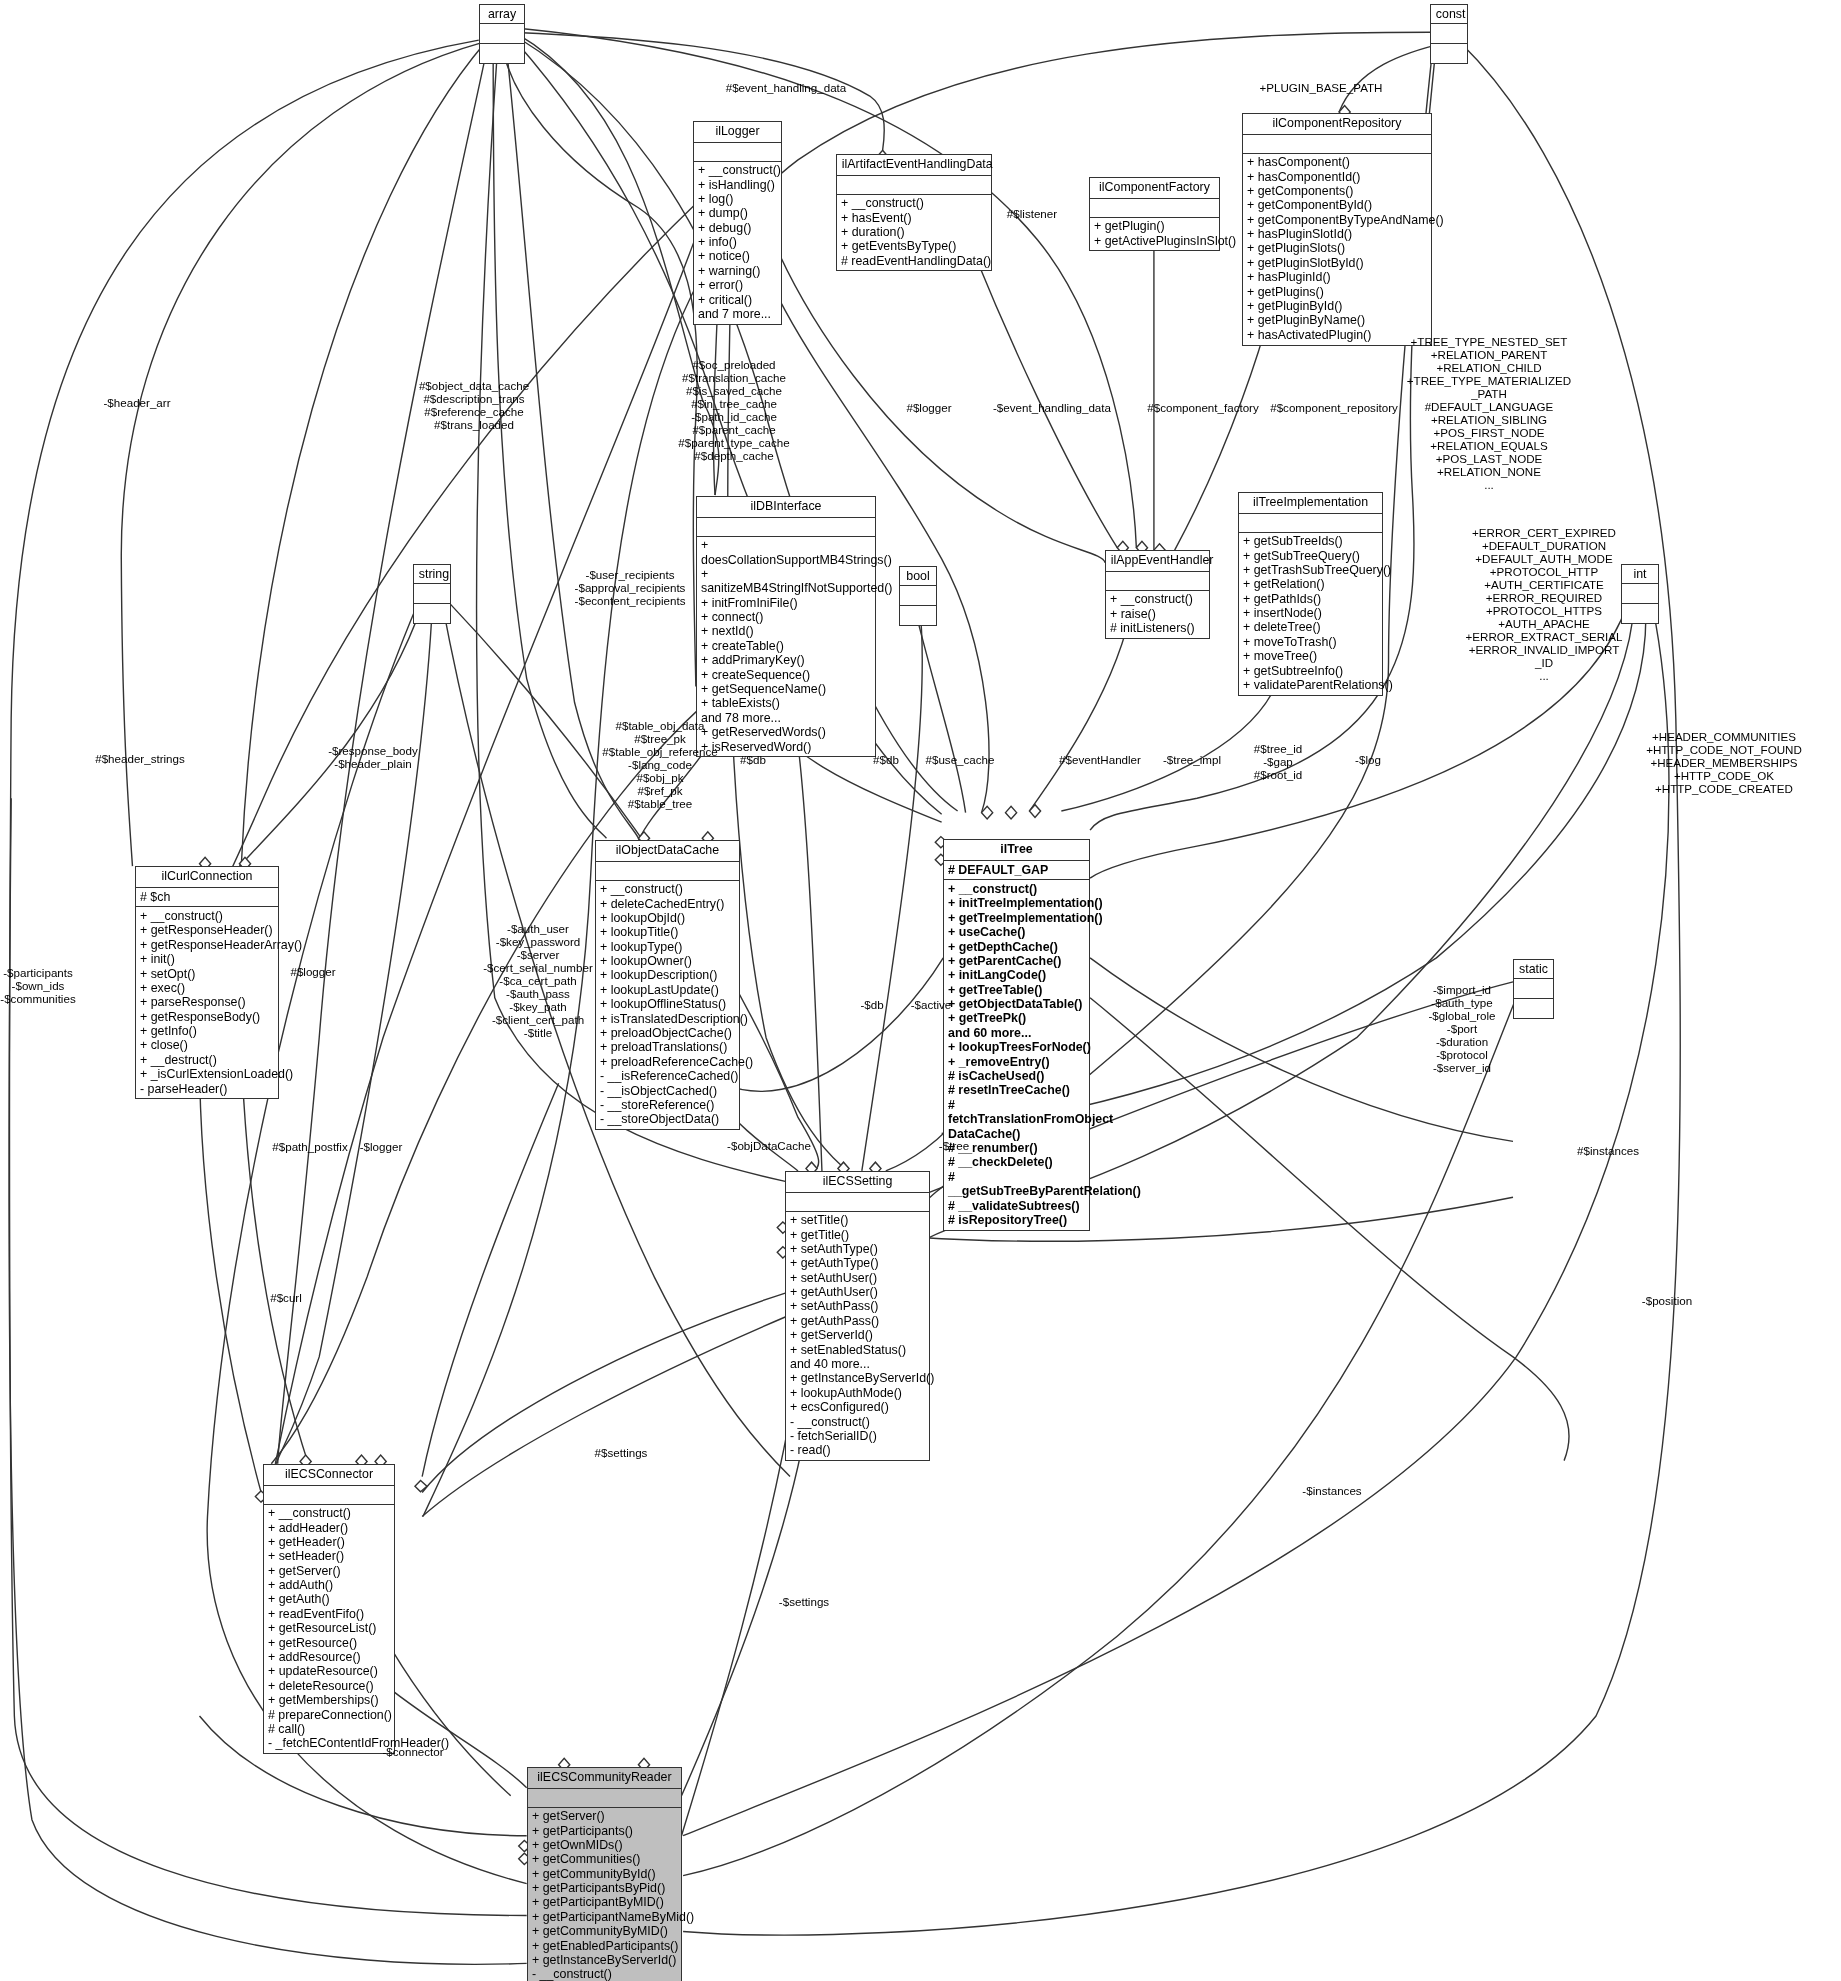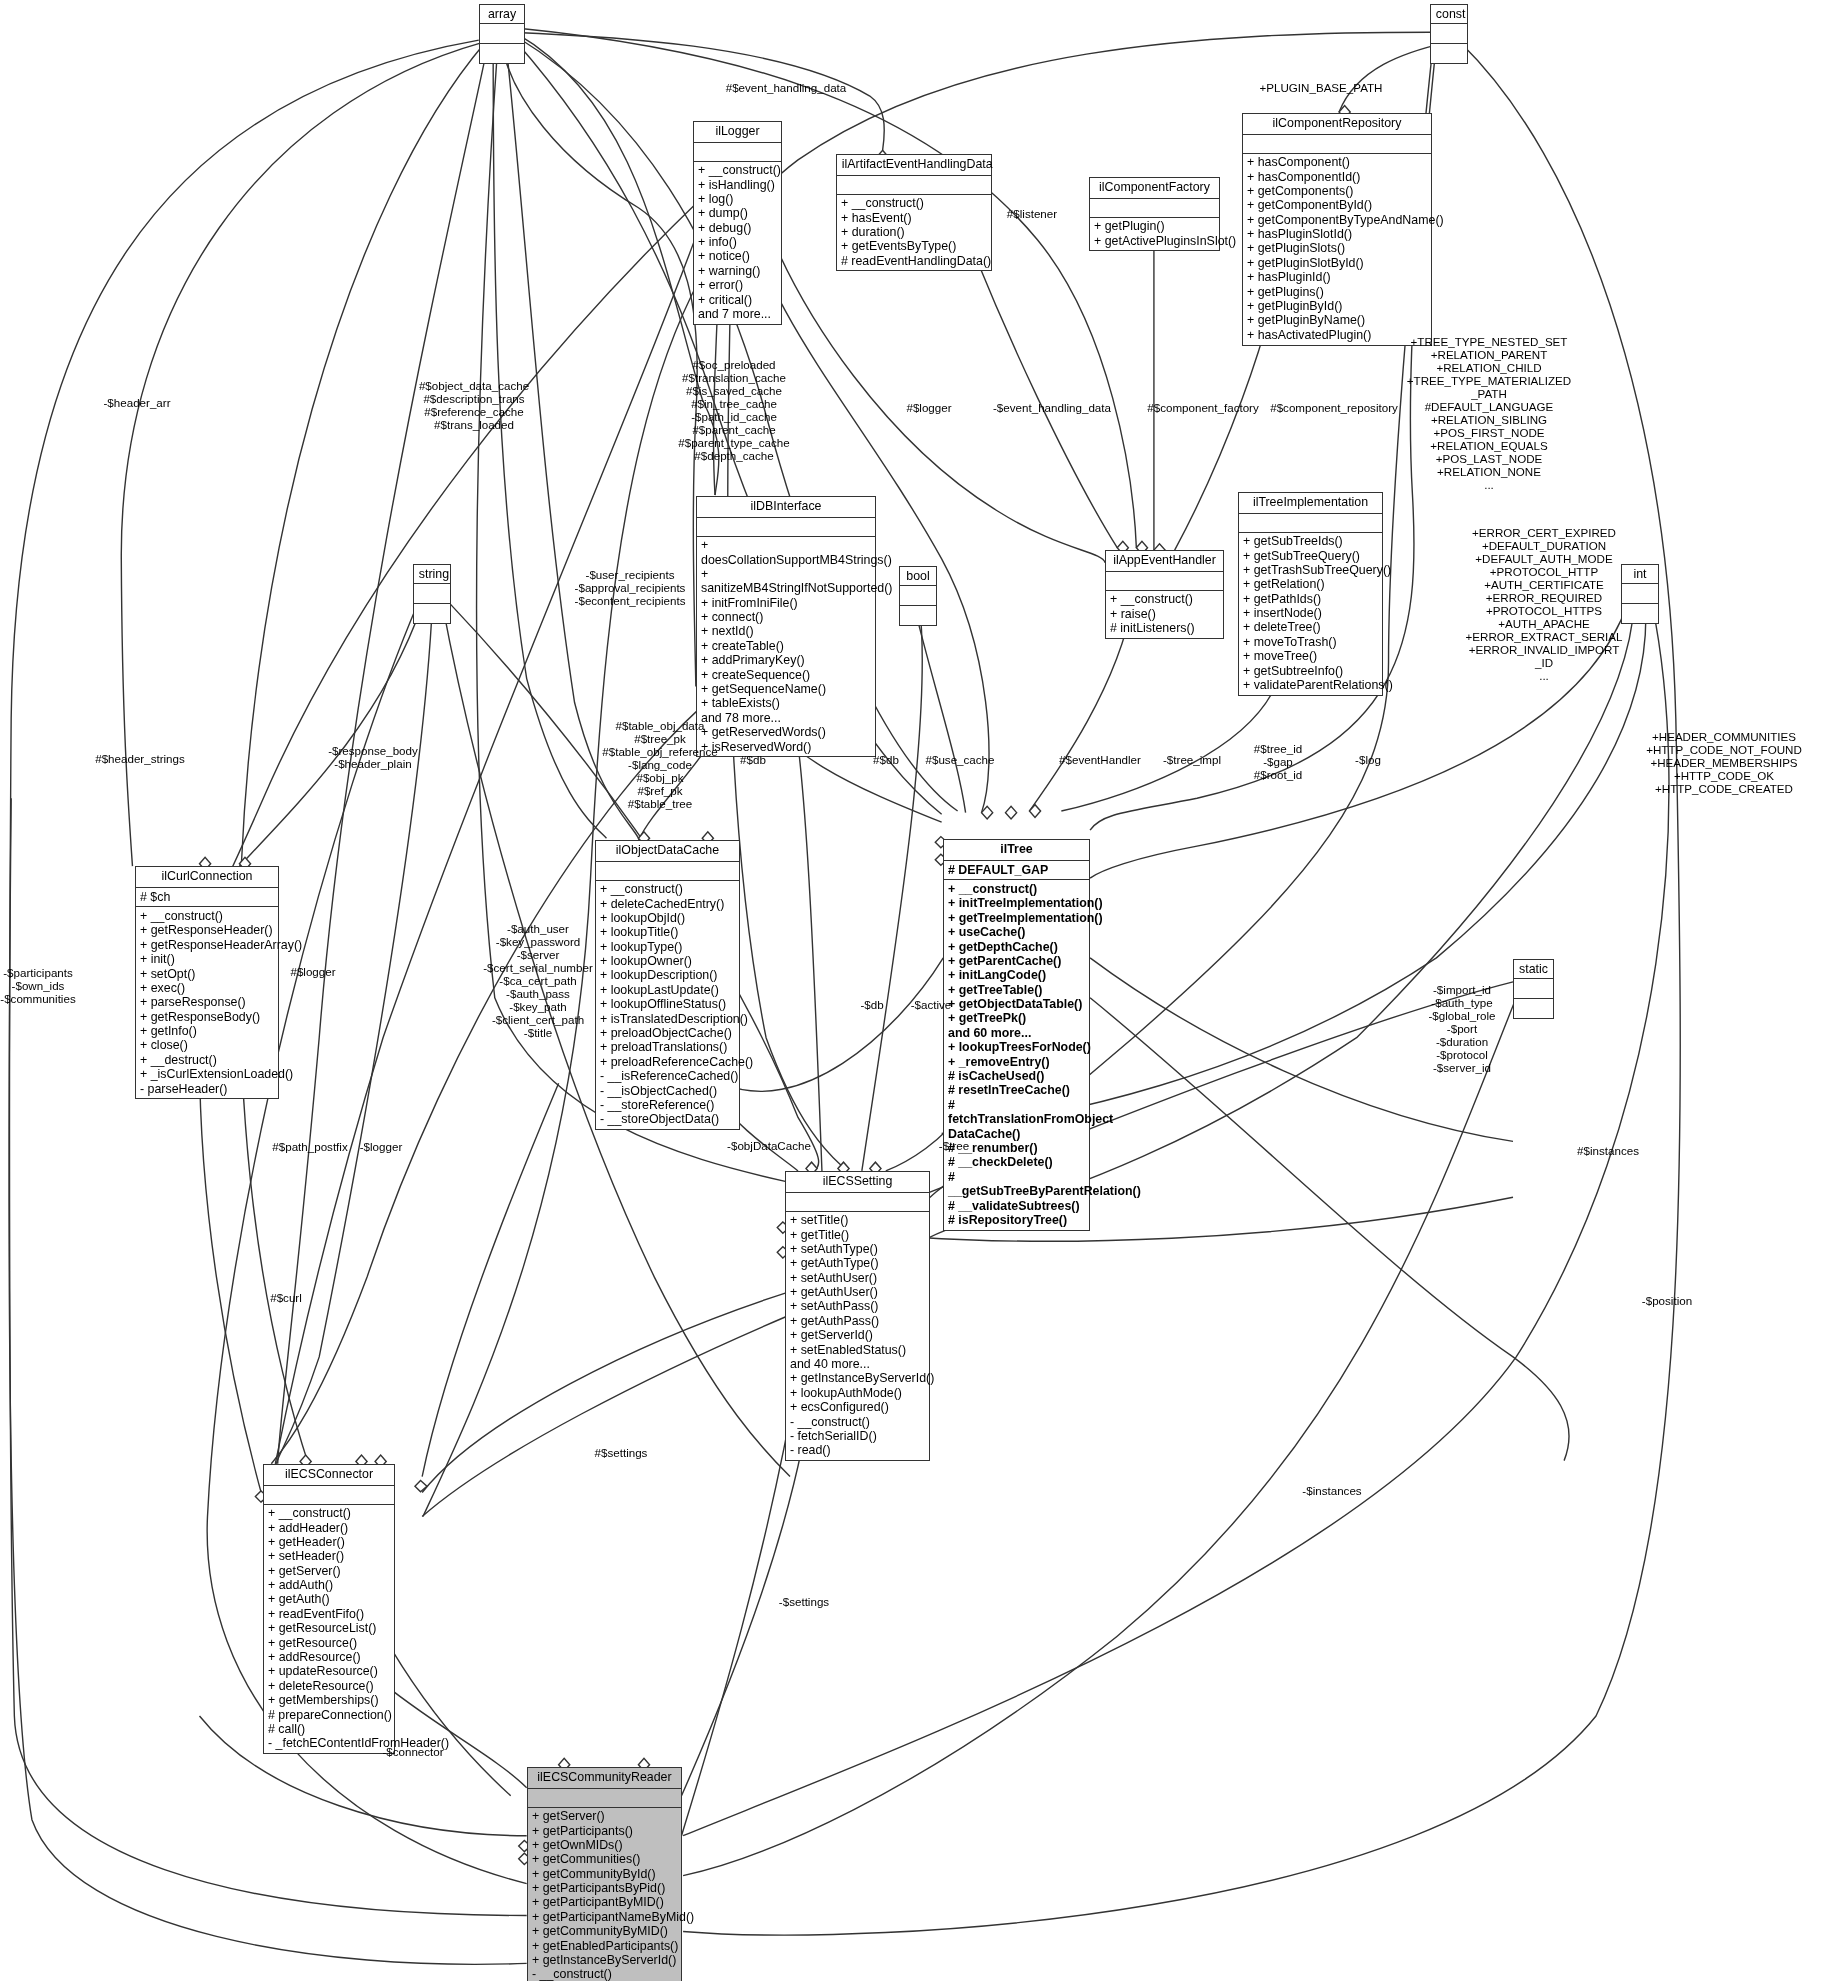--- a/index.html
+++ b/index.html
@@ -309,21 +309,21 @@
       <div class="uml-node small-node" style="left: 1621px; top: 564px; width: 38px;">
         <div class="uml-title">int</div>
         <div class="uml-attrs"></div>
         <div class="uml-ops" style="min-height: 15px;"></div>
       </div>
       <div class="uml-node small-node" style="left: 1513px; top: 959px; width: 41px;">
         <div class="uml-title">static</div>
         <div class="uml-attrs"></div>
         <div class="uml-ops" style="min-height: 15px;"></div>
       </div>
-      <div class="uml-node" style="left: 1105px; top: 550px; width: 119px;">
+      <div class="uml-node" style="left: 1105px; top: 550px; width: 105px;">
         <div class="uml-title">ilAppEventHandler</div>
         <div class="uml-attrs"></div>
         <div class="uml-ops">
           <div class="uml-row">+ __construct()</div>
           <div class="uml-row">+ raise()</div>
           <div class="uml-row"># initListeners()</div>
         </div>
       </div>
       <div class="uml-node" style="left: 1238px; top: 492px; width: 145px;">
         <div class="uml-title">ilTreeImplementation</div>

